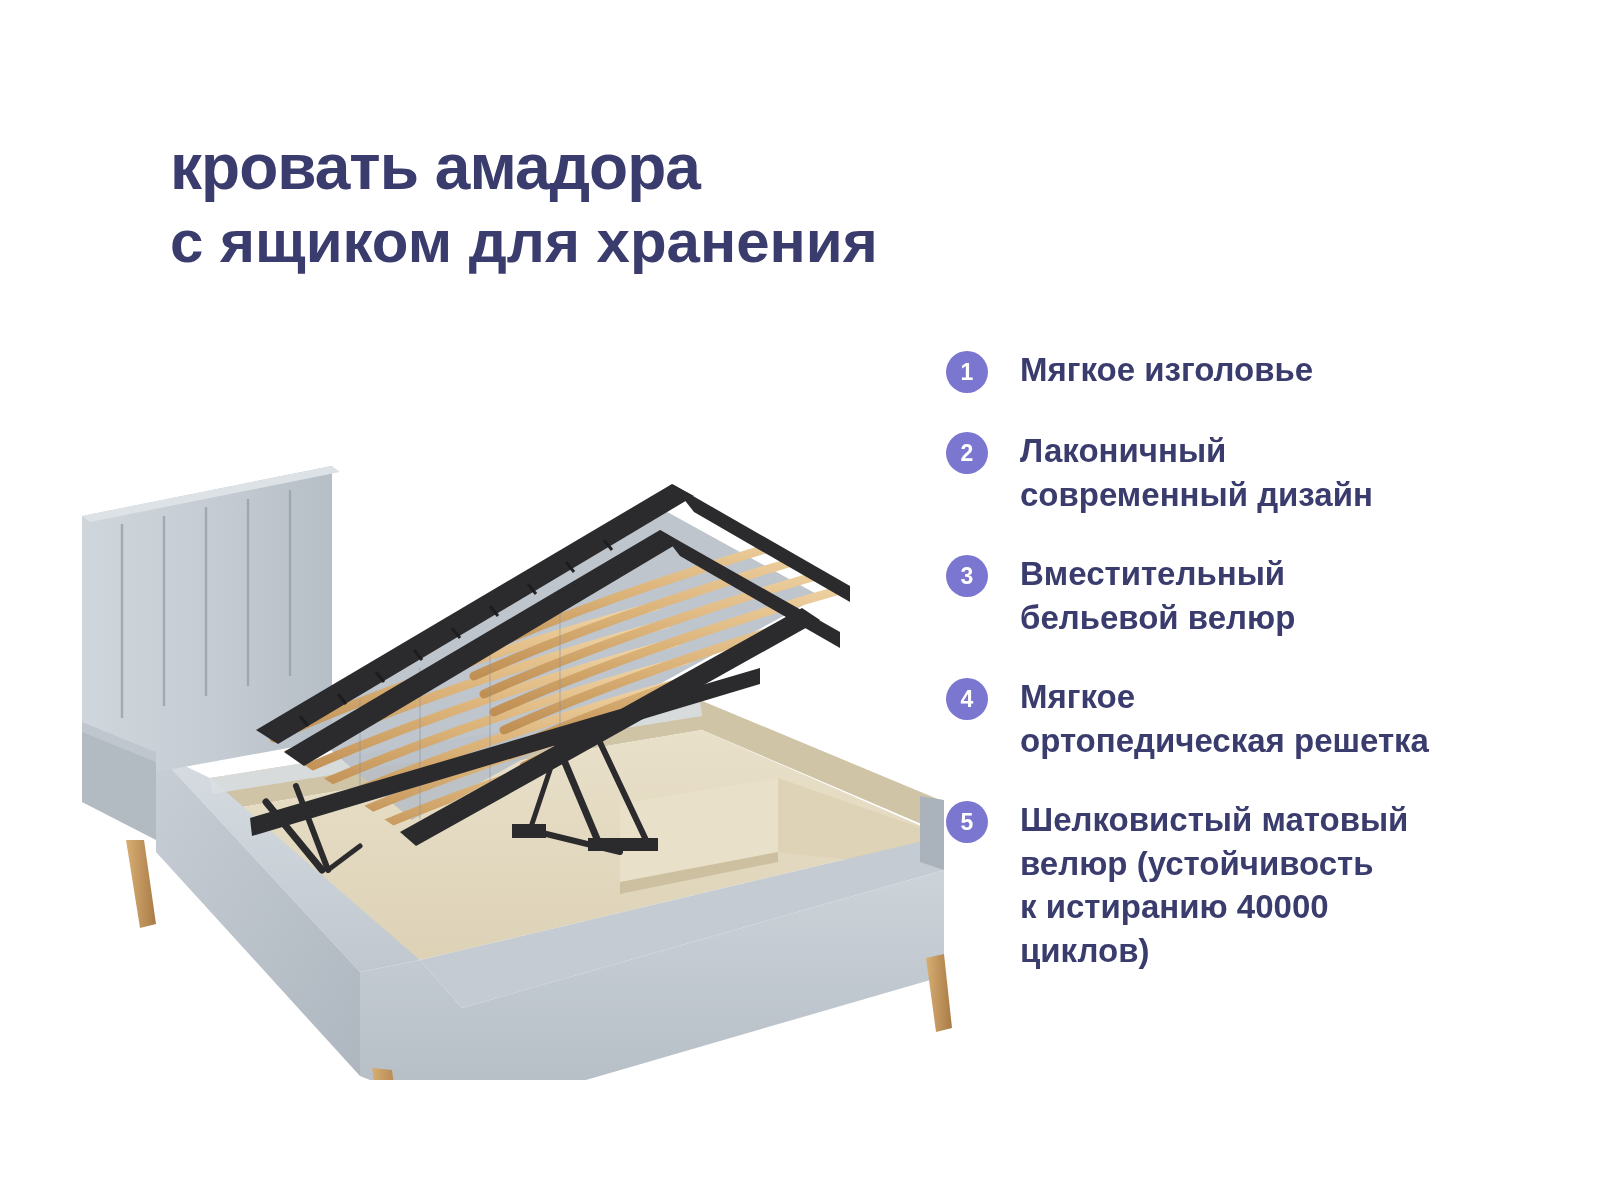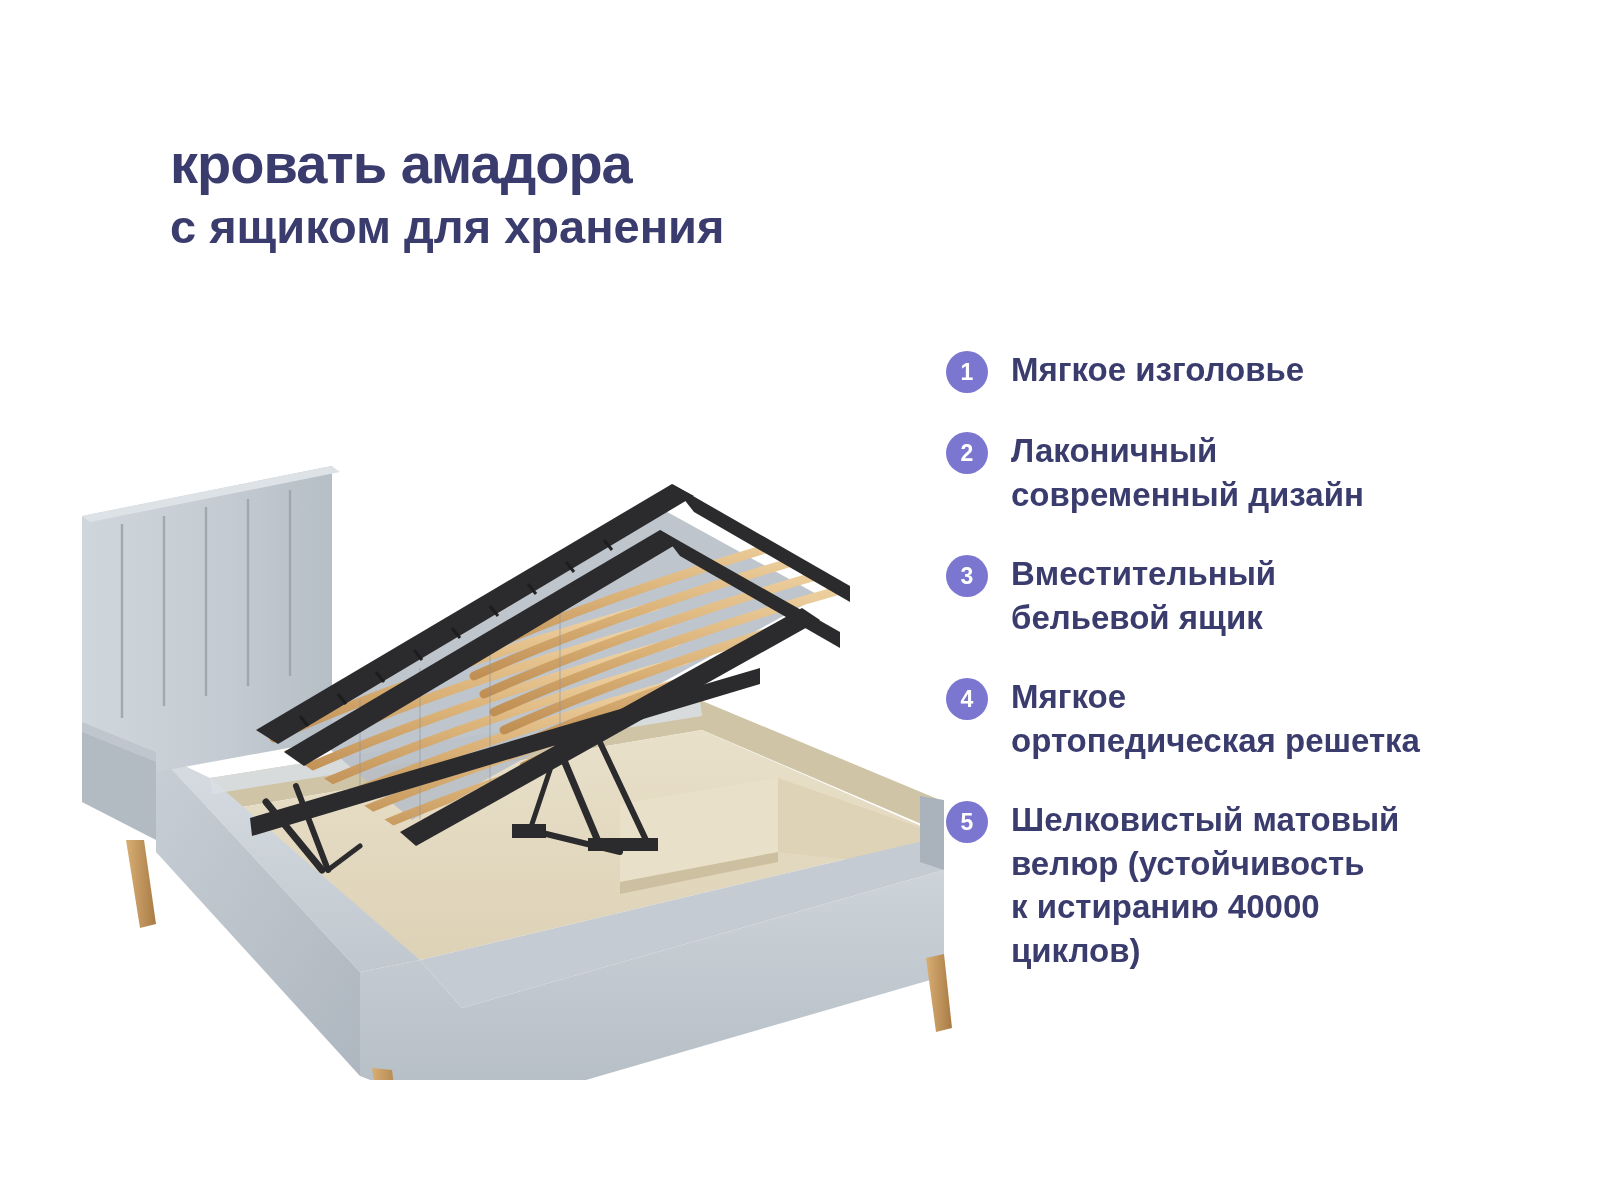--- a/index.html
+++ b/index.html
@@ -23,30 +23,30 @@
   }
 
   
   .heading {
     position: absolute;
     left: 170px;
     top: 135px;
     width: 980px;
   }
   .title {
-    font-size: 56px;
+    font-size: 64px;
     font-weight: 700;
     letter-spacing: -1px;
     color: #3b3c6e;
     line-height: 1.03;
     margin: 0;
     white-space: nowrap;
   }
   .subtitle {
-    font-size: 47px;
+    font-size: 60px;
     font-weight: 700;
     color: #3b3c6e;
     line-height: 1.1;
     margin: 8px 0 0 0;
     white-space: nowrap;
   }
 
   
   .features {
     position: absolute;
@@ -69,21 +69,21 @@
     color: #ffffff;
     font-size: 23px;
     font-weight: 700;
     display: flex;
     align-items: center;
     justify-content: center;
     margin-top: 3px;
     box-shadow: 0 0 0 0 rgba(0,0,0,0);
   }
   .feature-text {
-    margin-left: 23px;
+    margin-left: 32px;
     font-size: 33px;
     font-weight: 700;
     color: #3b3c6e;
     line-height: 1.32;
     max-width: 470px;
     white-space: pre-line;
   }
 
   
   .bed-figure {
@@ -292,21 +292,21 @@
 
     <div class="feature">
       <div class="badge">2</div>
       <div class="feature-text">Лаконичный
 современный дизайн</div>
     </div>
 
     <div class="feature">
       <div class="badge">3</div>
       <div class="feature-text">Вместительный
-бельевой ящик</div>
+бельевой велюр</div>
     </div>
 
     <div class="feature">
       <div class="badge">4</div>
       <div class="feature-text">Мягкое
 ортопедическая решетка</div>
     </div>
 
     <div class="feature">
       <div class="badge">5</div>

